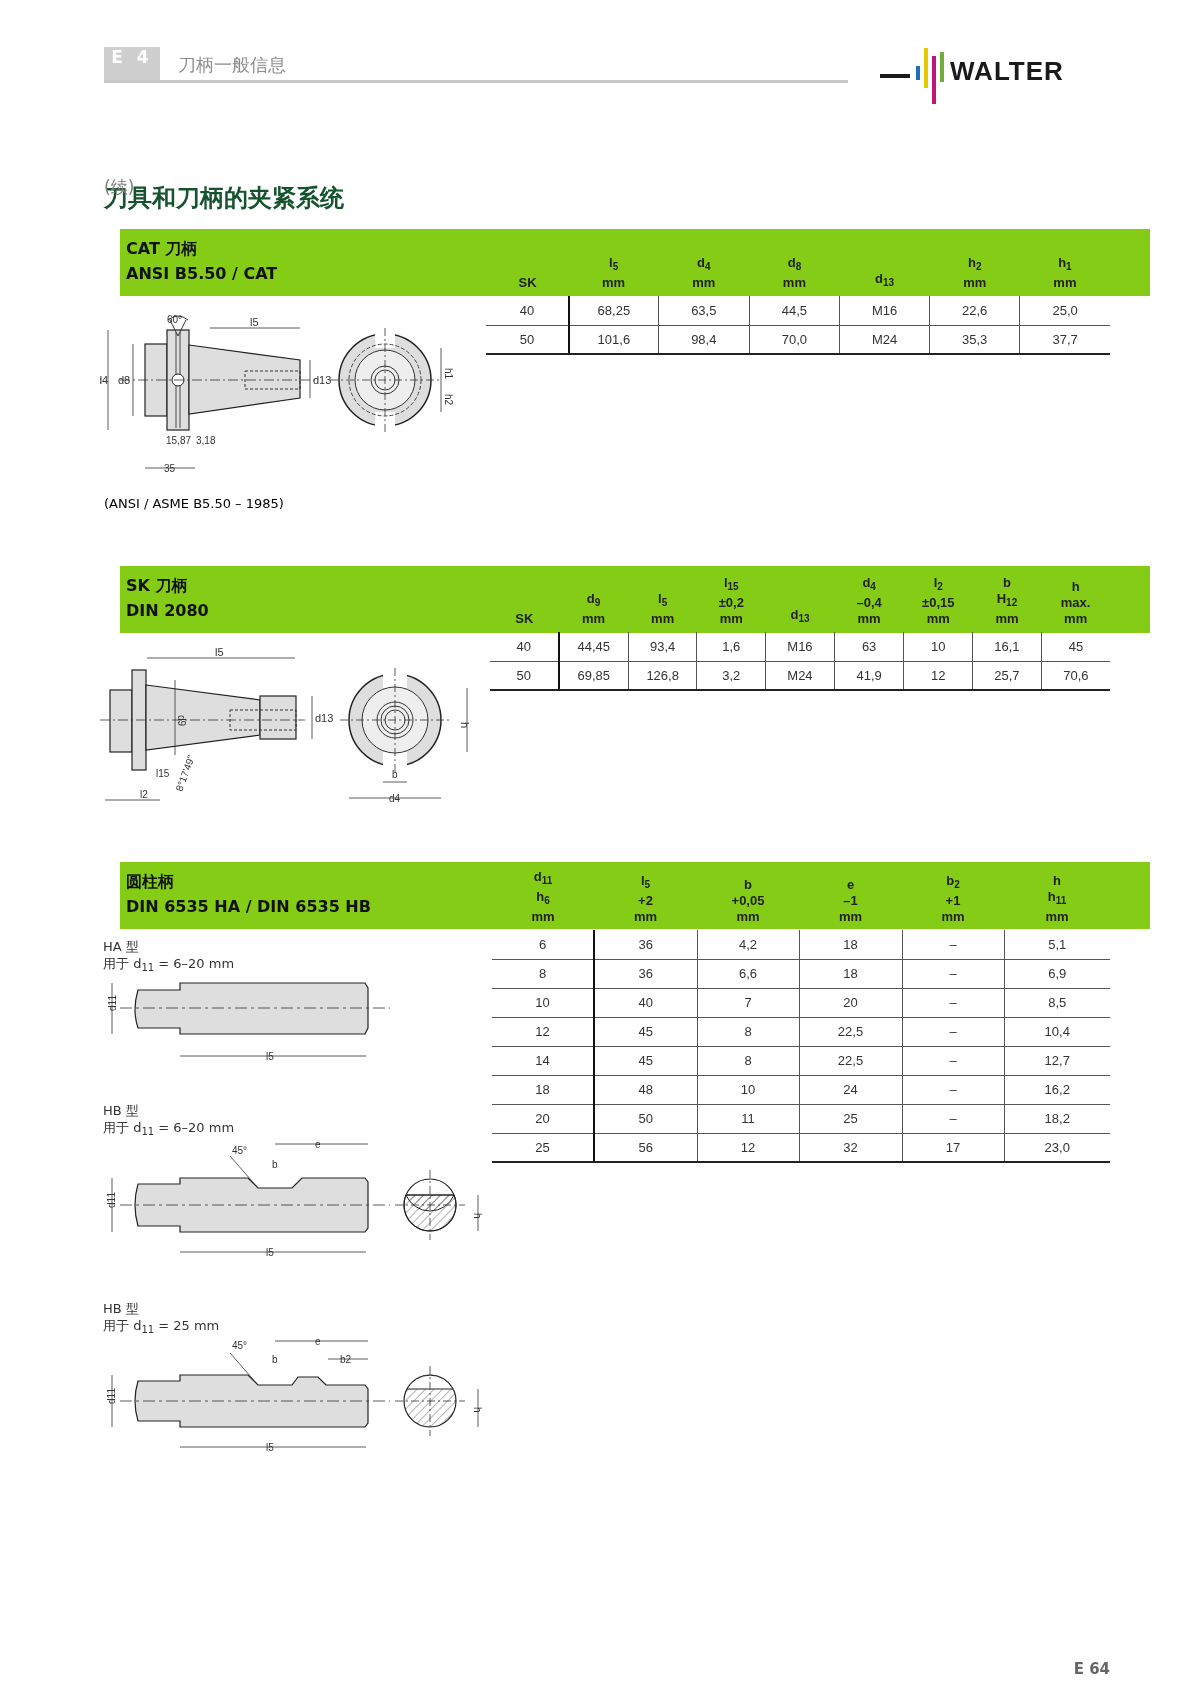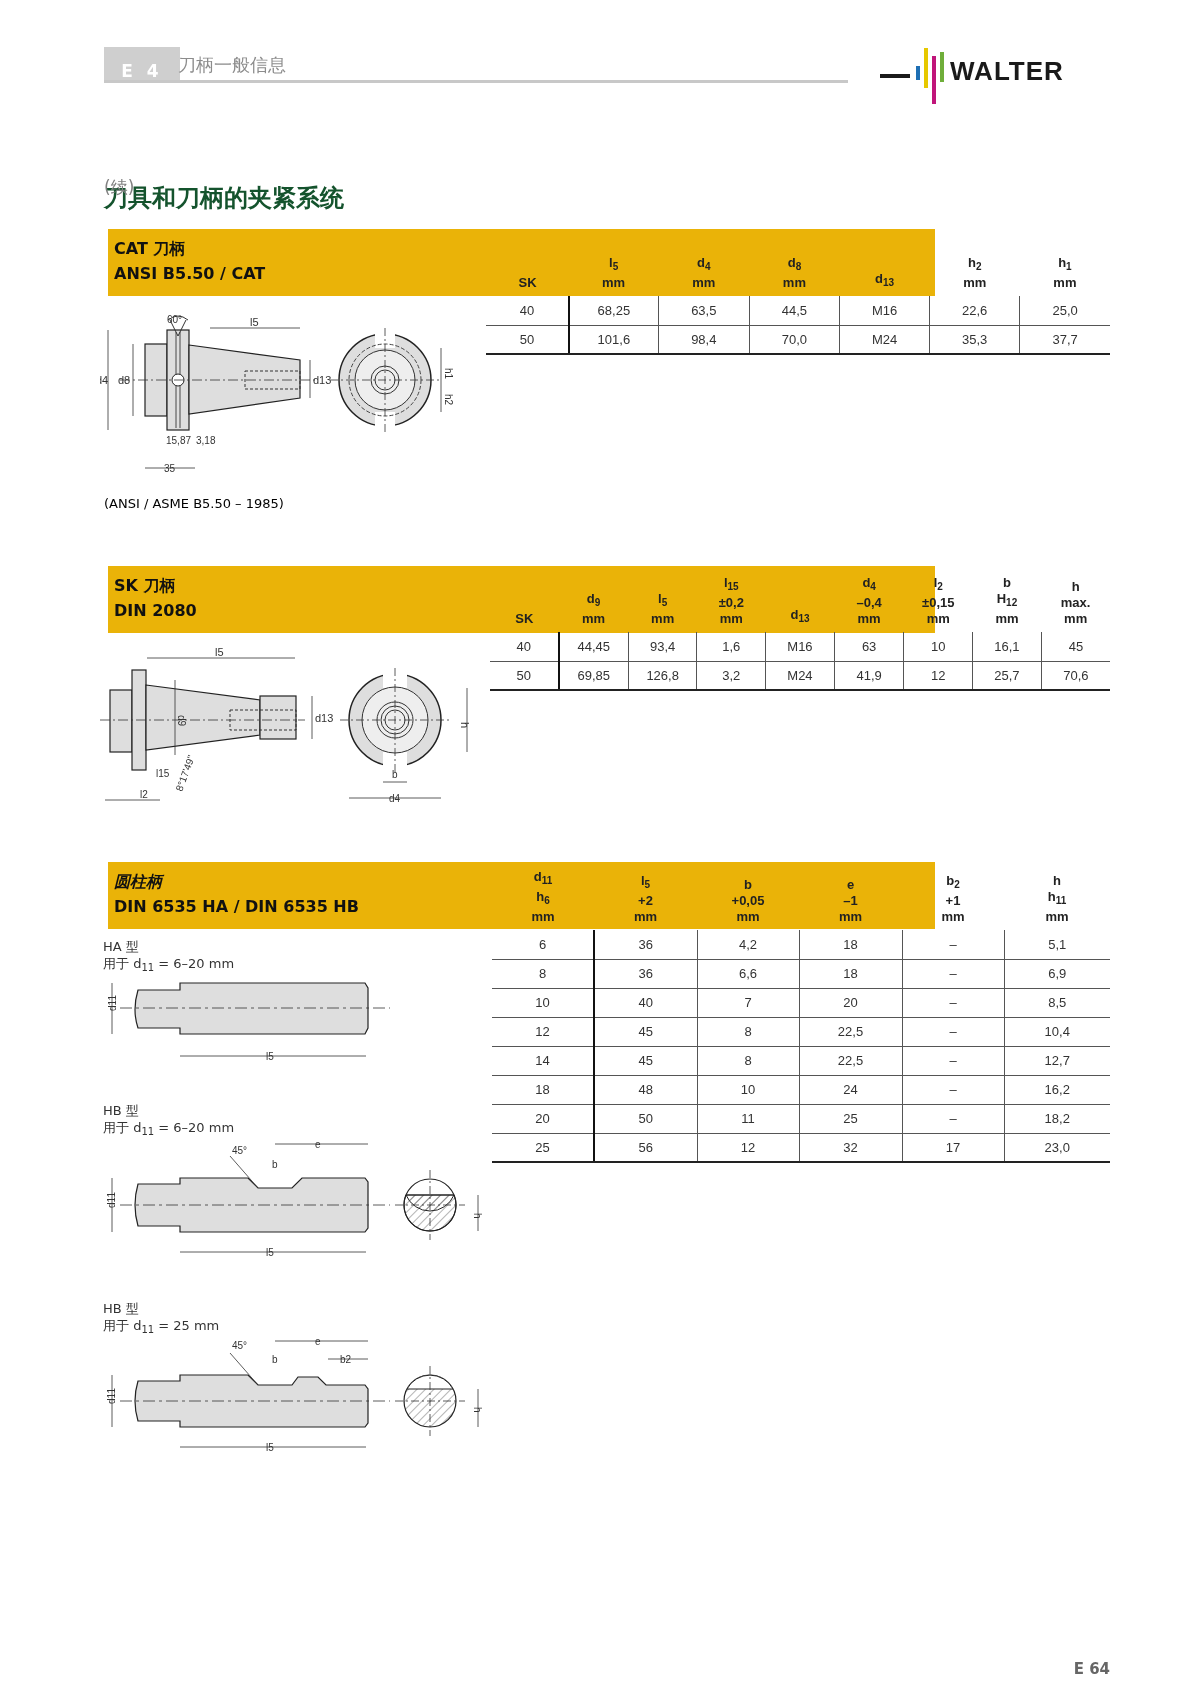--- a/index.html
+++ b/index.html
@@ -1,29 +1,29 @@
 <!DOCTYPE html>
 <html><head>
 <meta charset="utf-8">
 <style>
   * { box-sizing: border-box; margin: 0; padding: 0; }
   body { width: 1200px; height: 1697px; background: #ffffff; font-family: "DejaVu Sans", "Liberation Sans", sans-serif; color: #1a1a1a; position: relative; overflow: hidden; }
   .abs { position: absolute; }
 
   
-  .chap-box { left: 104px; top: 47px; width: 76px; height: 34px; background: #cfcfcf; color: #fff; font-size: 17px; font-weight: bold; letter-spacing: 4px; display: flex; align-items: flex-end; justify-content: center; }
+  .chap-box { left: 104px; top: 47px; width: 56px; height: 34px; background: #cfcfcf; color: #fff; font-size: 17px; font-weight: bold; letter-spacing: 4px; display: flex; align-items: flex-start; justify-content: center; }
   .chap-title { left: 178px; top: 53px; font-size: 18px; color: #8c8c8c; }
   .chap-rule { left: 104px; top: 80px; width: 744px; height: 3px; background: #c8c8c8; }
   .logo { left: 880px; top: 44px; width: 230px; height: 62px; }
 
   .page-title { left: 104px; top: 138px; font-size: 24px; font-weight: bold; color: #14532d; margin-top: 44px; }
   .page-sub { left: 104px; top: 176px; font-size: 17px; color: #808080; }
 
   
-  .bar { left: 108px; width: 827px; background: #eab308; }
+  .bar { left: 120px; width: 1030px; background: #84cc16; }
   .bar-title { position: absolute; left: 6px; font-size: 16px; font-weight: bold; color: #111; line-height: 24px; }
 
   
   table.dt { position: absolute; border-collapse: collapse; font-family: "Liberation Sans", sans-serif; font-size: 13px; color: #333; }
   table.dt th { font-weight: bold; color: #222; font-size: 13px; line-height: 16px; text-align: center; vertical-align: bottom; padding-bottom: 5px; }
   table.dt td { text-align: center; height: 29px; border-bottom: 1px solid #555; border-left: 1px solid #555; }
   table.dt td:first-child { border-left: none; border-right: 2px solid #111; }
   table.dt td:nth-child(2) { border-left: none; }
   table.dt tr:last-child td { border-bottom: 2px solid #222; }
   sub { font-size: 10px; vertical-align: -3px; }
@@ -215,21 +215,21 @@
     <line x1="72" y1="-32" x2="72" y2="32" stroke="#333" stroke-width="0.8"></line>
     <text x="66" y="2" font-size="11" fill="#333" transform="rotate(90 66 2)">h</text>
     <line x1="-12" y1="62" x2="12" y2="62" stroke="#333" stroke-width="0.8"></line>
     <text x="-3" y="58" font-size="10" fill="#333">b</text>
     <line x1="-46" y1="78" x2="46" y2="78" stroke="#333" stroke-width="0.8"></line>
     <text x="-6" y="82" font-size="10" fill="#333">d4</text>
   </g>
 </svg>
 
 <div class="abs bar" style="top:862px;height:67px;">
-  <div class="bar-title" style="top:8px;font-style:italic;">圆柱柄</div>
+  <div class="bar-title" style="top:8px;">圆柱柄</div>
   <div class="bar-title" style="top:33px;">DIN 6535 HA / DIN 6535 HB</div>
 </div>
 
 <table class="dt" style="left:492px;top:868px;width:618px;">
   <thead>
     <tr style="height:62px;">
       <th style="width:102px;"><span>d</span><sub>11</sub><br><span>h</span><sub>6</sub><br><span>mm</span></th>
       <th style="width:103px;"><span>l</span><sub>5</sub><br><span>+2</span><br><span>mm</span></th>
       <th style="width:102px;"><span>b</span><br><span>+0,05</span><br><span>mm</span></th>
       <th style="width:103px;"><span>e</span><br><span>–1</span><br><span>mm</span></th>

